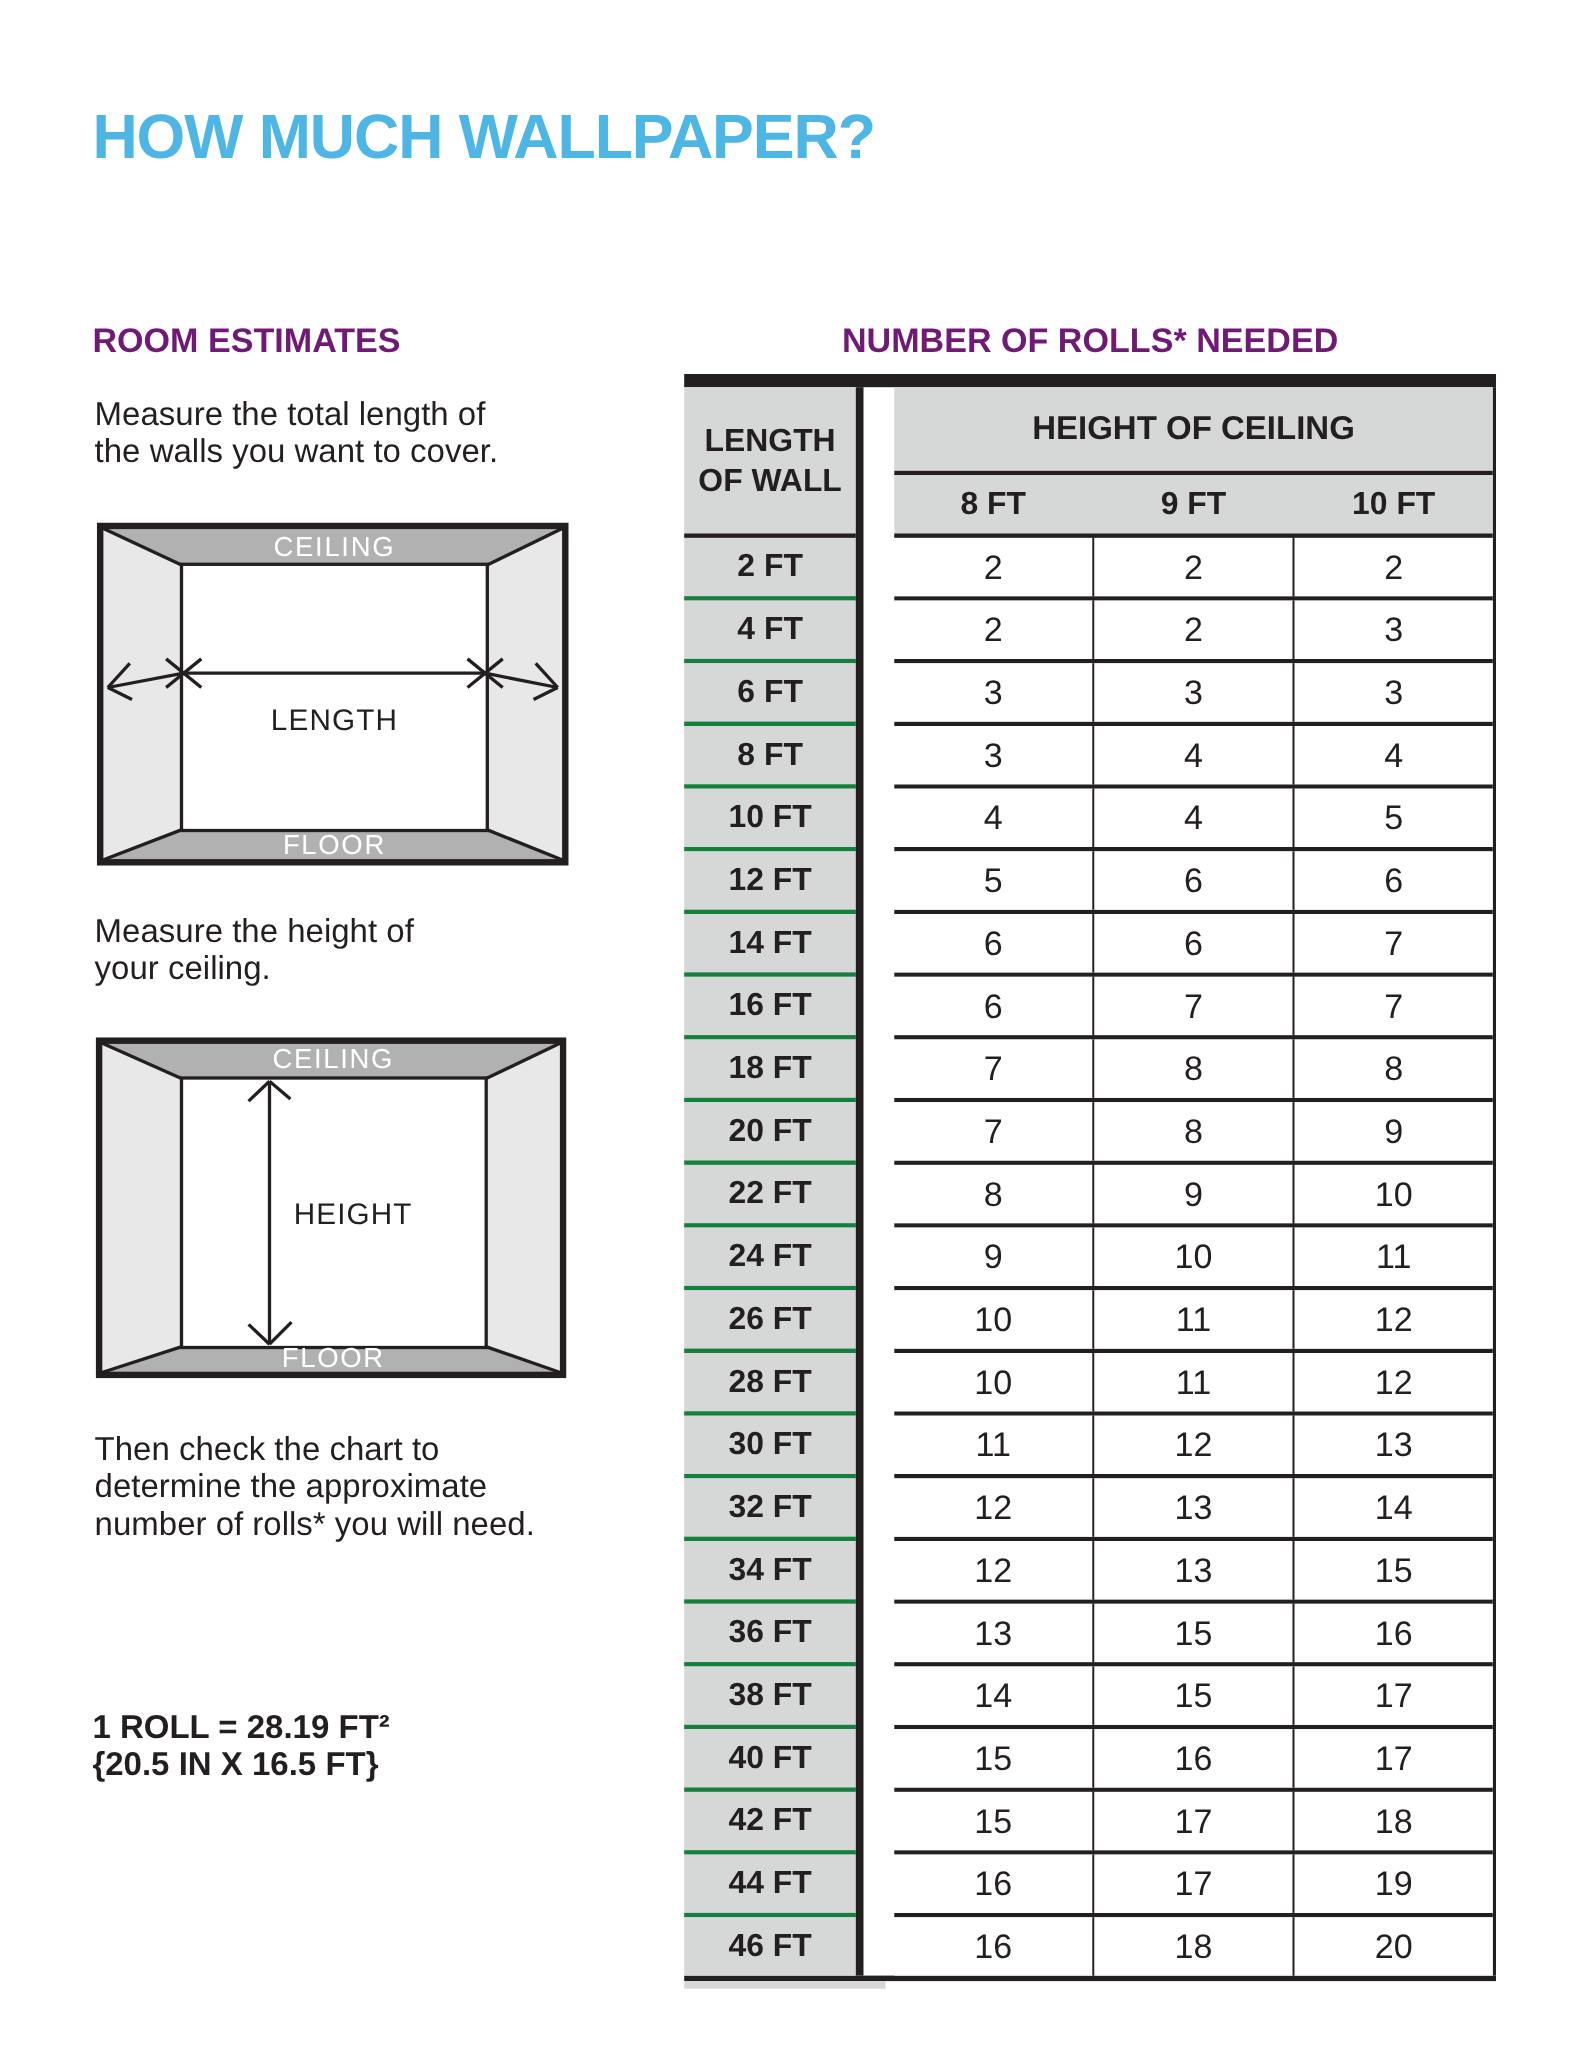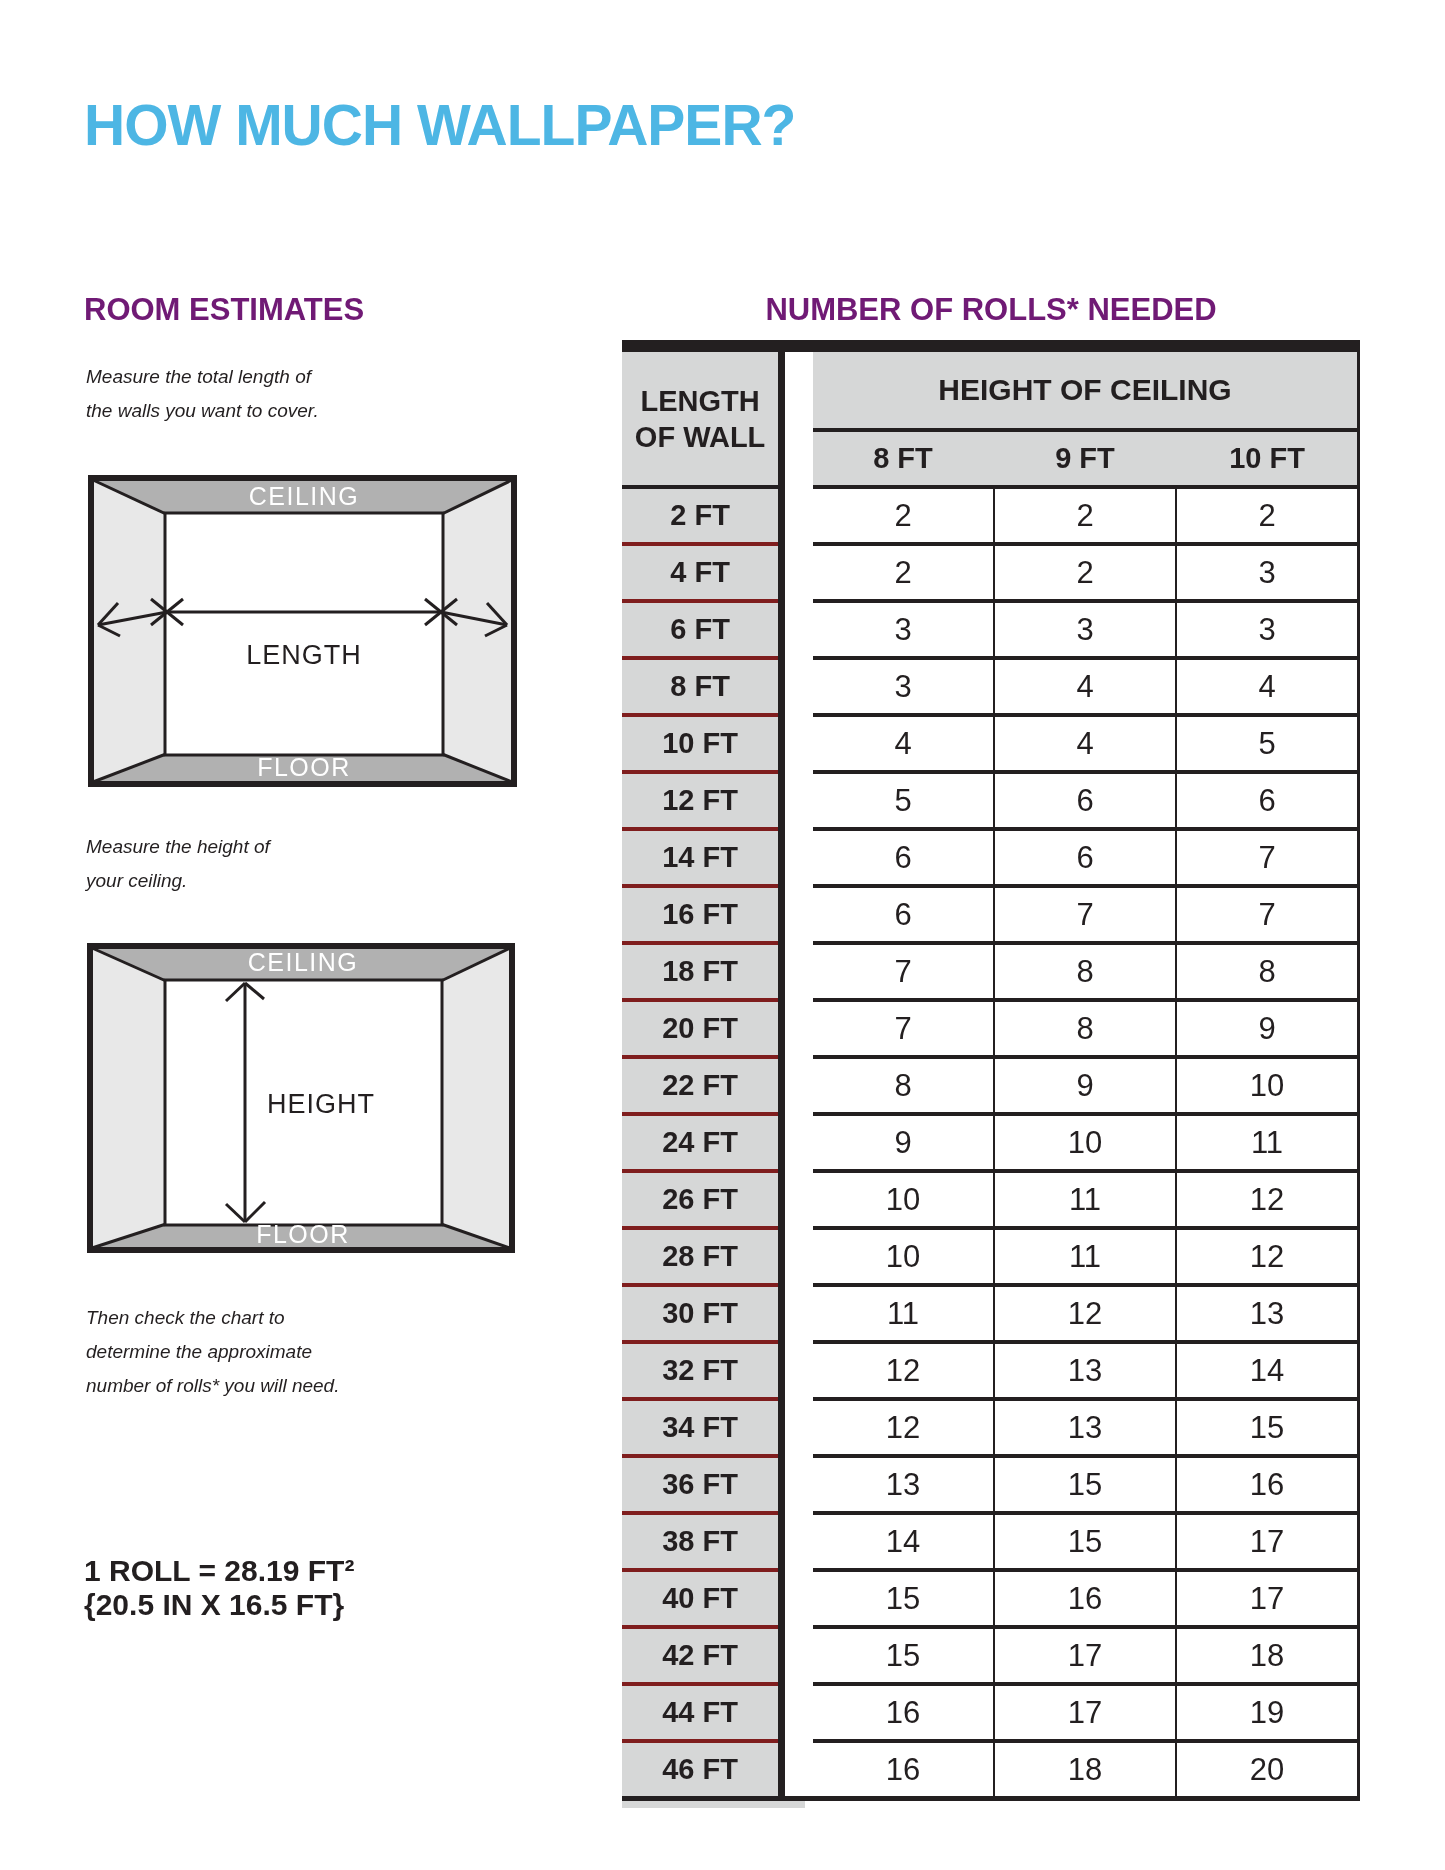--- a/index.html
+++ b/index.html
@@ -9,21 +9,21 @@
   }
   .abs { position:absolute; }
 
   
   .main-title { left:84px; top:72px; font-size:57px; font-weight:bold; color:#4db6e4; letter-spacing:-1px; white-space:nowrap; }
   .section-head { top:272px; font-size:31px; font-weight:bold; color:#701a75; white-space:nowrap; }
   .section-head.left { left:84px; }
   .section-head.right { left:622px; width:738px; text-align:center; }
 
   
-  .copy { font-size:19px; line-height:34px; white-space:pre-line;font-style:italic; }
+  .copy { font-size:30px; line-height:34px; white-space:pre-line; }
   .copy-1 { left:86px; top:340px; }
   .copy-2 { left:86px; top:810px; }
   .copy-3 { left:86px; top:1281px; }
 
   .footnote { left:84px; top:1486px; font-size:29px; font-weight:bold; line-height:33px; }
   .footnote .ind { padding-left:22px; }
   .rollinfo { left:84px; top:1534px; font-size:30px; font-weight:bold; line-height:34px; }
 
   
   .diagram-1 { left:88px; top:455px; }
@@ -34,21 +34,21 @@
   .ln { stroke:#231f20; stroke-width:3; fill:none; }
 
   
   .rolls-table { left:622px; top:320px; width:738px; }
   .t-topbar { height:12px; background:#231f20; }
   .t-body { display:flex; }
   .t-leftcol { width:183px; }
   .t-corner { height:133px; border-bottom:4px solid #231f20; background:#d6d7d7;
               display:flex; flex-direction:column; align-items:center; justify-content:center;
               font-size:29px; font-weight:bold; line-height:36px; }
-  .t-label { height:53px; border-bottom:4px solid #7f1d1d; background:#d6d7d7;
+  .t-label { height:53px; border-bottom:4px solid #15803d; background:#d6d7d7;
              display:flex; align-items:center; justify-content:center;
              font-size:29px; font-weight:bold; }
   .t-divider { width:8px; background:#231f20; }
   .t-data { flex:1; border-right:3px solid #231f20;padding-left:28px; }
   .t-hoc { height:76px; background:#d6d7d7; display:flex; align-items:center; justify-content:center;
            font-size:30px; font-weight:bold; }
   .t-hline { height:4px; background:#231f20; }
   .t-subrow { height:53px; border-bottom:4px solid #231f20; display:flex; background:#d6d7d7; }
   .t-sub { width:180px; display:flex; align-items:center; justify-content:center;
            font-size:29px; font-weight:bold; }

